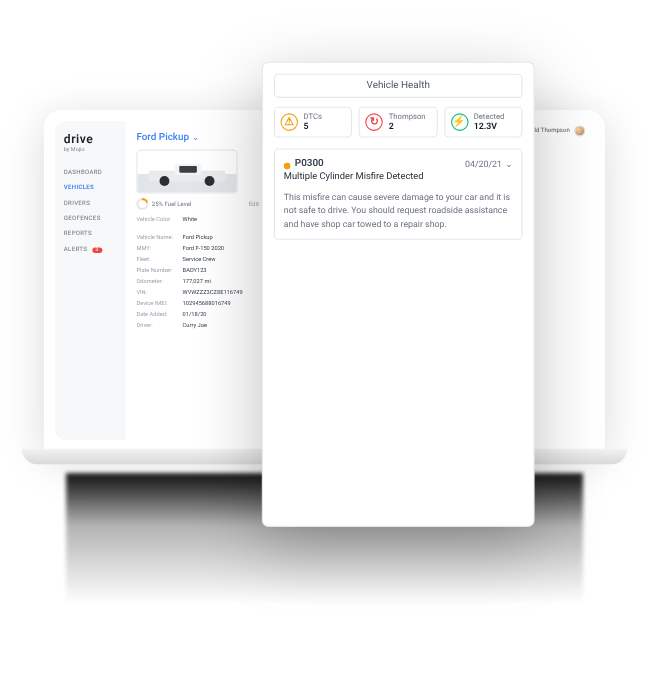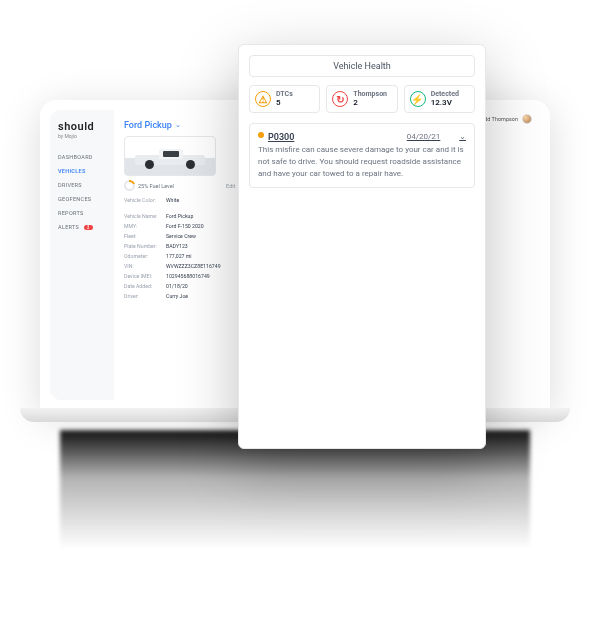--- a/index.html
+++ b/index.html
@@ -138,21 +138,21 @@
   .spec-val{ color:#374151;}
 
   .right-col{
     flex:1; background:#fff; padding:4px;
   }
 
   
   .modal {
     position: absolute;
     left: 238px;
-    top: 44px;
+    top: 56px;
     width: 248px;
     background:#fff;
     border:1px solid #e5e7eb;
     border-radius:6px;
     box-shadow: 0 18px 60px rgba(0,0,0,.25);
     padding:10px 10px 260px 10px;
     font-size:9px;
     color:#374151;
   }
   .modal-title-bar{
@@ -163,45 +163,45 @@
   .stat-row{ display:flex; gap:6px; margin-bottom:10px;}
   .stat{
     flex:1; border:1px solid #e5e7eb; border-radius:4px;
     padding:5px; display:flex; gap:5px; align-items:center;
   }
   .stat-icon{ width:16px;height:16px;border-radius:50%;display:flex;align-items:center;justify-content:center;font-size:10px;font-weight:700;}
   .stat-icon.dtc{ color:#f59e0b; border:1.5px solid #f59e0b;}
   .stat-icon.recall{ color:#ef4444; border:1.5px solid #ef4444;}
   .stat-icon.batt{ color:#10b981; border:1.5px solid #10b981;}
   .stat-text{ display:flex; flex-direction:column; line-height:1.1;}
-  .stat-label{ font-size:7px; color:#6b7280;font-weight:bold;}
+  .stat-label{ font-size:7px; color:#6b7280;}
   .stat-val{ font-size:8px; color:#111827; font-weight:600;}
 
   .dtc-card{
     border:1px solid #e5e7eb; border-radius:4px;
     padding:8px;
   }
-  .dtc-head{ display:flex; align-items:flex-start; gap:4px; margin-bottom:2px;text-decoration:underline;}
+  .dtc-head{ display:flex; align-items:flex-end; gap:4px; margin-bottom:2px;}
   .dot{ width:6px;height:6px;border-radius:50%; background:#f59e0b;}
   .dtc-code{ font-weight:600; font-size:9px;}
-  .dtc-date{ margin-left:auto; font-size:8px; color:#6b7280; display:flex; align-items:center; gap:19px;}
+  .dtc-date{ margin-left:auto; font-size:8px; color:#6b7280; display:flex; align-items:center; gap:3px;}
   .dtc-title{ font-size:8.5px; color:#1f2937; margin-bottom:8px;}
   .dtc-body{ font-size:8px; color:#6b7280; line-height:1.45;}
 </style>
 </head>
 <body>
 
 <div class="laptop-shadow"></div>
 
 <div class="laptop">
   <div class="app">
 
     <div class="sidebar">
       <div class="brand">
-        <div class="brand-main">should</div>
+        <div class="brand-main">drive</div>
         <div class="brand-sub">by Mojio</div>
       </div>
       <div class="nav-item">DASHBOARD</div>
       <div class="nav-item active">VEHICLES</div>
       <div class="nav-item">DRIVERS</div>
       <div class="nav-item">GEOFENCES</div>
       <div class="nav-item">REPORTS</div>
       <div class="nav-item">
         <span>ALERTS</span>
         <span class="alert-badge">3</span>
@@ -317,15 +317,16 @@
 
   <div class="dtc-card">
     <div class="dtc-head">
       <span class="dot"></span>
       <span class="dtc-code">P0300</span>
       <span class="dtc-date">
         <span>04/20/21</span>
         <span>⌄</span>
       </span>
     </div>
-    <div class="dtc-body">This misfire can cause severe damage to your car and it is not safe to drive. You should request roadside assistance and have your car towed to a repair have.</div>
+    <div class="dtc-title">Multiple Cylinder Misfire Detected</div>
+    <div class="dtc-body">This misfire can cause severe damage to your car and it is not safe to drive. You should request roadside assistance and have shop car towed to a repair shop.</div>
   </div>
 </div>
 
 </body></html>

